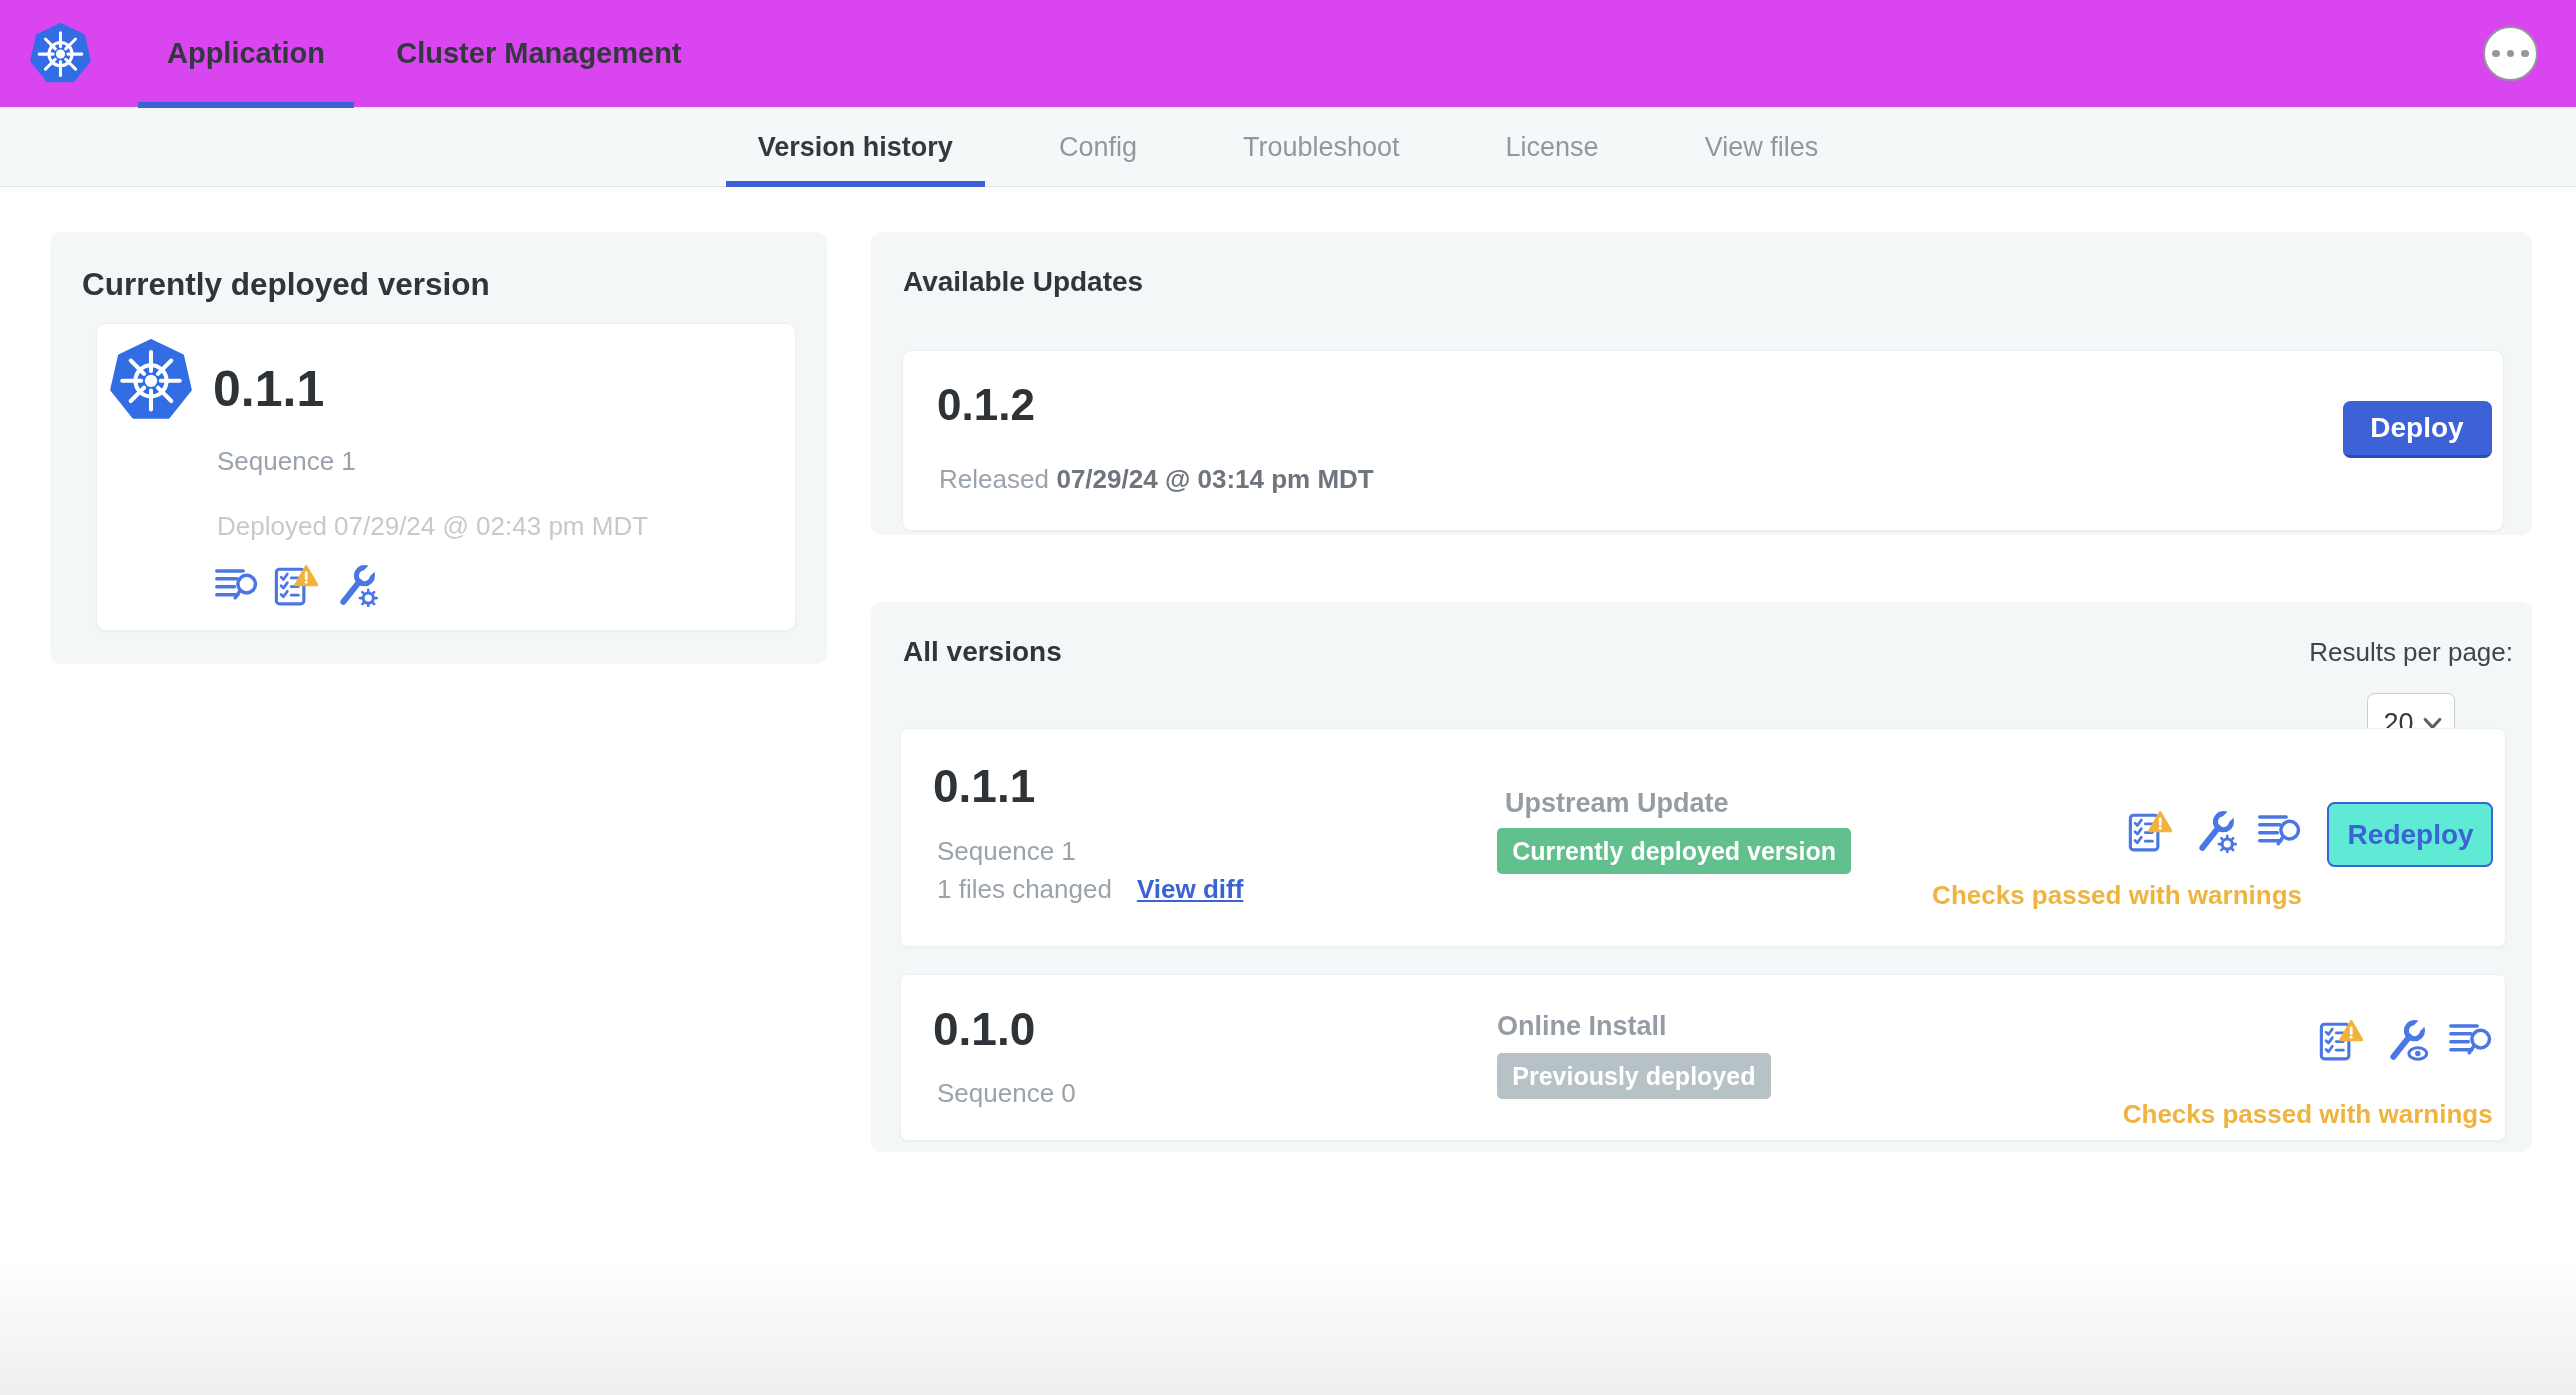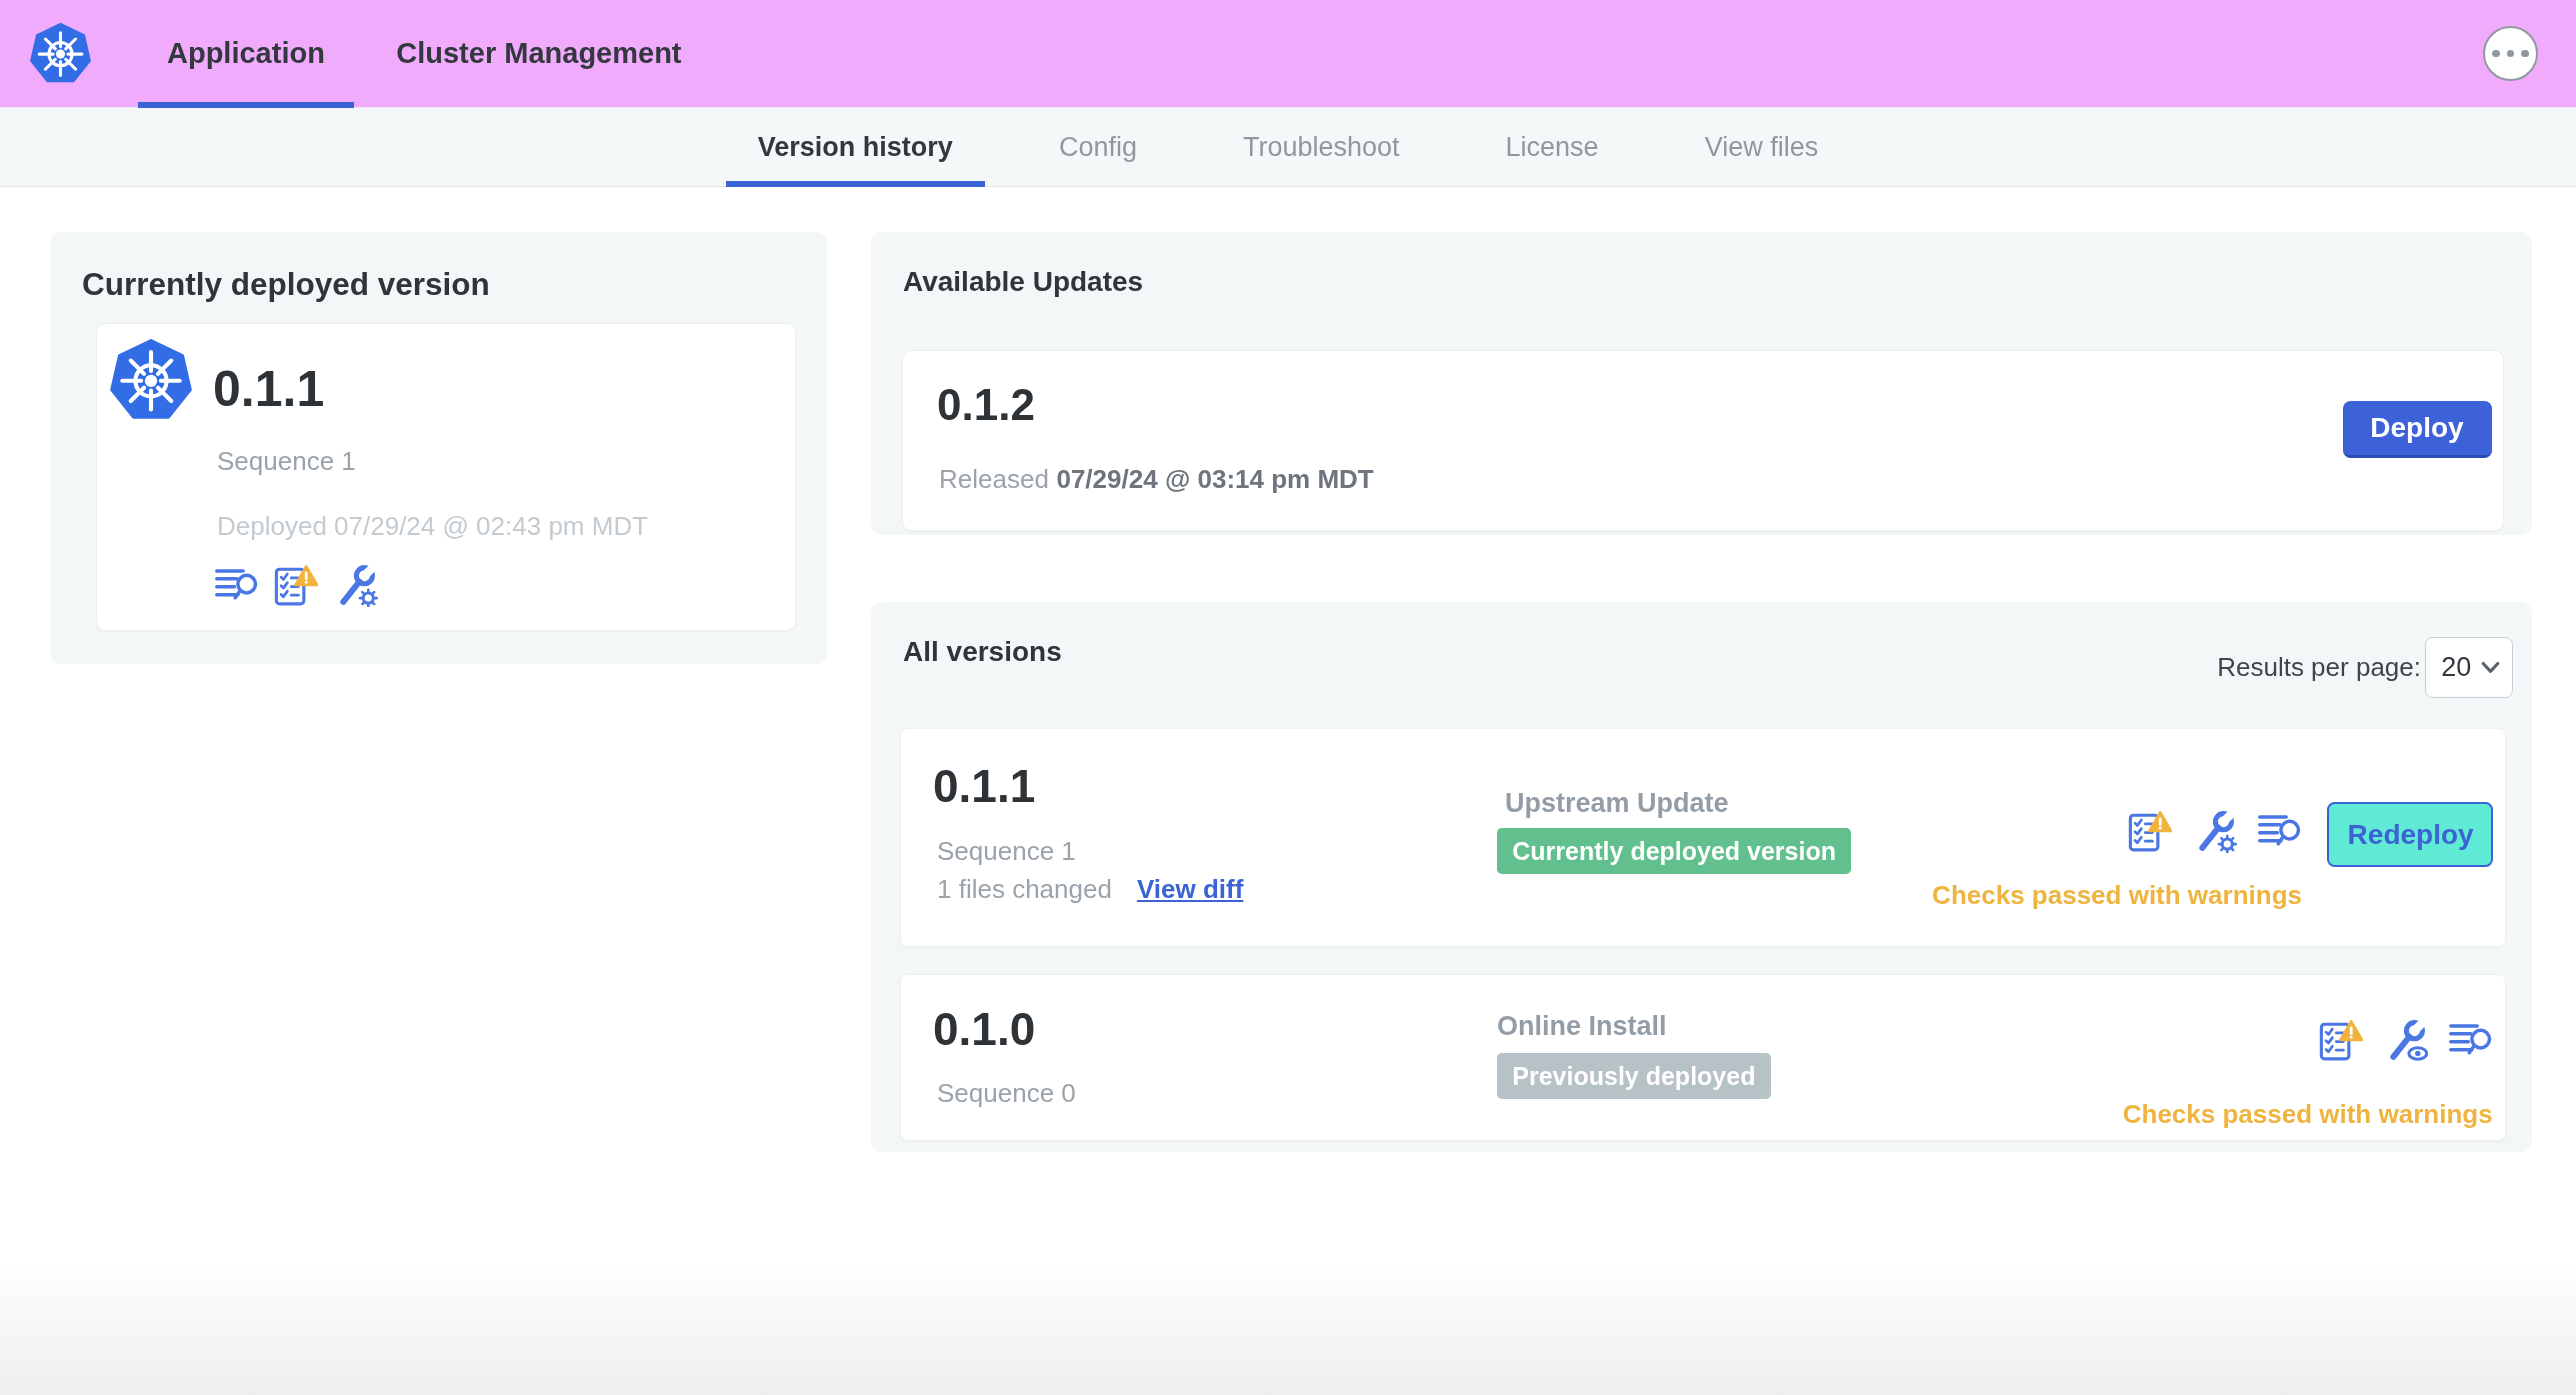--- a/index.html
+++ b/index.html
@@ -3,21 +3,21 @@
 <meta charset="utf-8">
 <style>
   html,body{margin:0;padding:0;}
   body{
     width:2576px;height:1396px;position:relative;overflow:hidden;
     background:#ffffff;
     font-family:"Liberation Sans", sans-serif;
     color:#30353b;
   }
   
-  .header{position:absolute;top:0;left:0;right:0;height:107px;background:#f0abfc;
+  .header{position:absolute;top:0;left:0;right:0;height:107px;background:#d946ef;
     border-bottom:1px solid #e8eaec;display:flex;align-items:center;z-index:6;}
   .logo{width:63px;height:61px;margin-left:29px;flex:0 0 auto;}
   .nav-tabs{display:flex;height:100%;margin-left:46px;}
   .nav-tab{position:relative;display:flex;align-items:center;padding:0 29px;margin-right:13.4px;
     font-size:29px;font-weight:600;color:#33383e;cursor:pointer;white-space:nowrap;}
   .nav-tab.active::after{content:"";position:absolute;left:0;right:0;bottom:-1px;height:5.7px;background:#3b63d3;}
   .menu-btn{margin-left:auto;margin-right:38px;width:55px;height:55px;border:2.4px solid #9298a0;
     border-radius:50%;background:#fff;display:flex;align-items:center;justify-content:center;gap:6.7px;cursor:pointer;}
   .menu-btn .dot{width:7.6px;height:7.6px;border-radius:50%;background:#9298a0;}
   
@@ -50,21 +50,21 @@
   #updates-inner{left:31px;top:118px;width:1600px;height:179px;}
   #update-ver{position:absolute;left:34px;top:32px;font-size:44px;}
   #released-line{position:absolute;left:36px;top:113px;font-size:26px;color:#9aa3ab;}
   #released-line .date{color:#6e757d;font-weight:700;margin-left:7.6px;}
   .btn-primary{position:absolute;background:#3d62d8;color:#fff;font-weight:700;font-size:28px;
     font-family:"Liberation Sans",sans-serif;border:none;border-bottom:3.8px solid #2d4cb3;border-radius:7.6px;cursor:pointer;}
   #deploy-btn{right:11.5px;top:50px;width:149px;height:57px;}
   
   #versions-card{left:871px;top:602px;width:1661px;height:550px;}
   #versions-card .card-title{font-size:28px;}
-  .rpp{position:absolute;right:19px;top:35px;display:flex;align-items:center;gap:4px;}
+  .rpp{position:absolute;right:19px;top:35px;display:flex;align-items:center;gap:25px;flex-direction:column;}
   .rpp-label{font-size:26px;color:#3f454b;}
   .select{width:88px;height:61px;background:#fff;border:1px solid #c6ced4;border-radius:7.6px;
     display:flex;align-items:center;justify-content:space-between;padding:0 11.5px 0 15.3px;cursor:pointer;box-sizing:border-box;}
   .select .val{font-size:27px;color:#33383e;}
   .vrow{position:absolute;background:#fff;border:1px solid #eef1f3;border-radius:7.6px;
     box-shadow:0 1px 2.9px rgba(50,60,70,0.05);}
   #vrow-0{left:29px;top:126px;width:1604px;height:217px;}
   #vrow-1{left:29px;top:372px;width:1604px;height:165px;}
   .row-ver{position:absolute;left:32px;font-size:46px;}
   #vrow-0 .row-ver{top:34px;}  #vrow-1 .row-ver{top:31px;}

